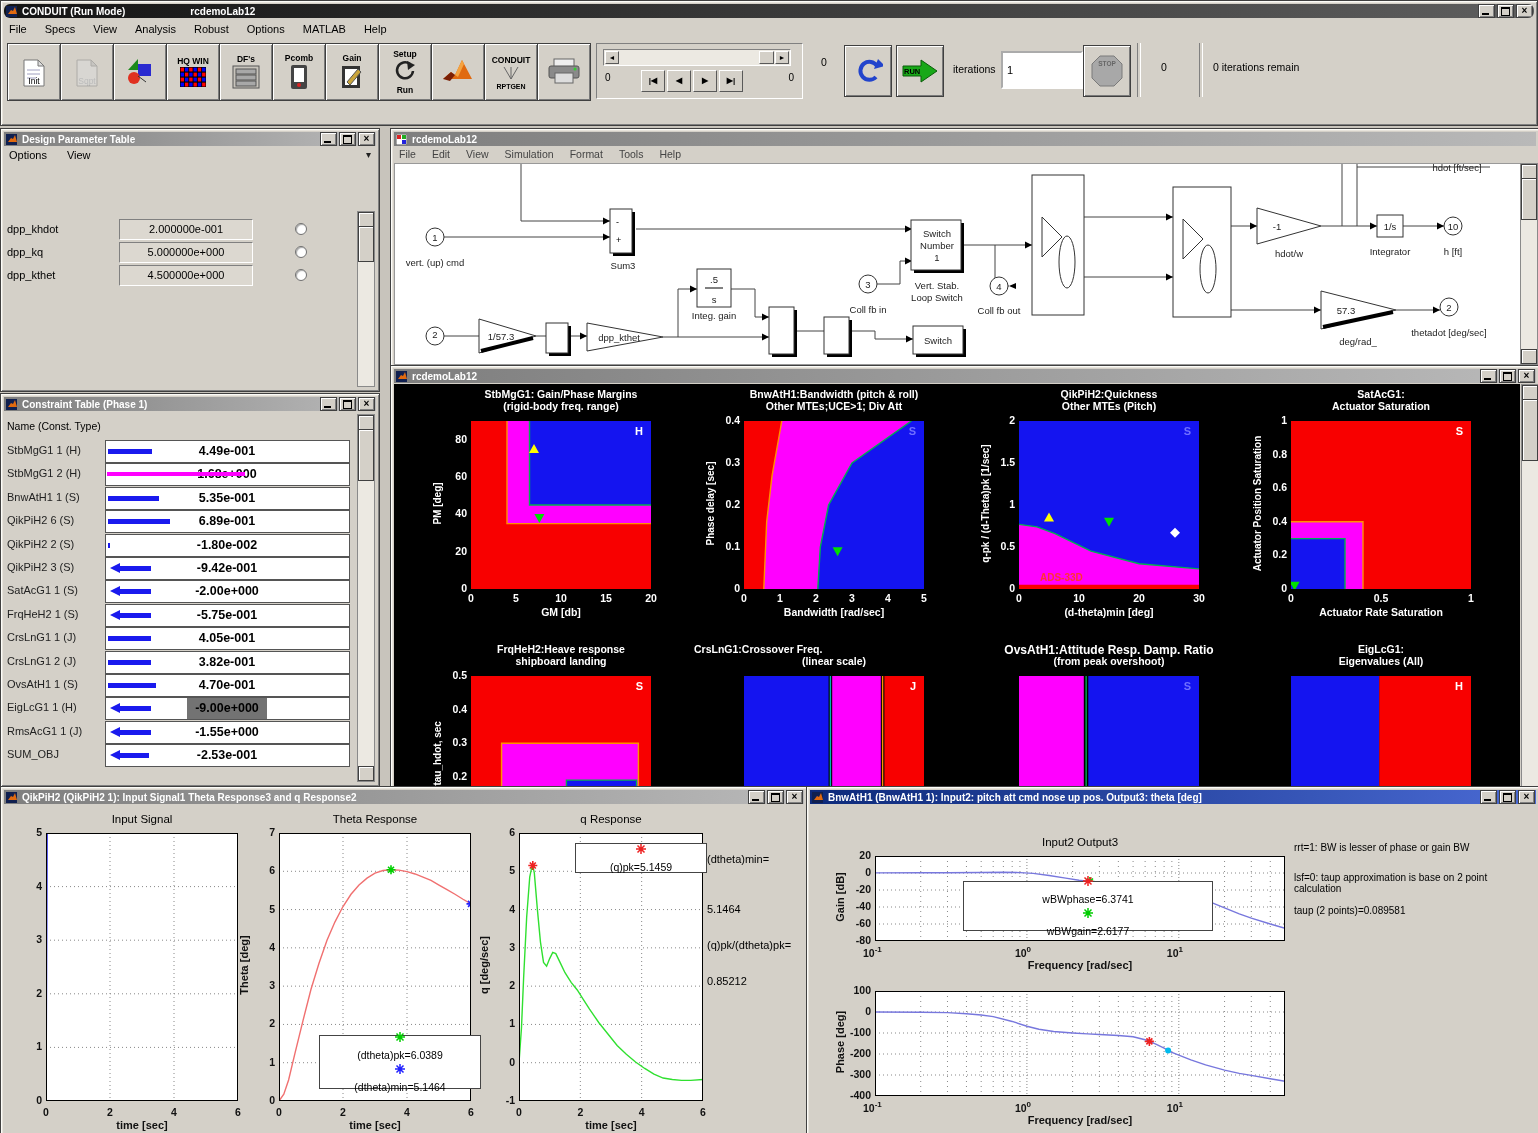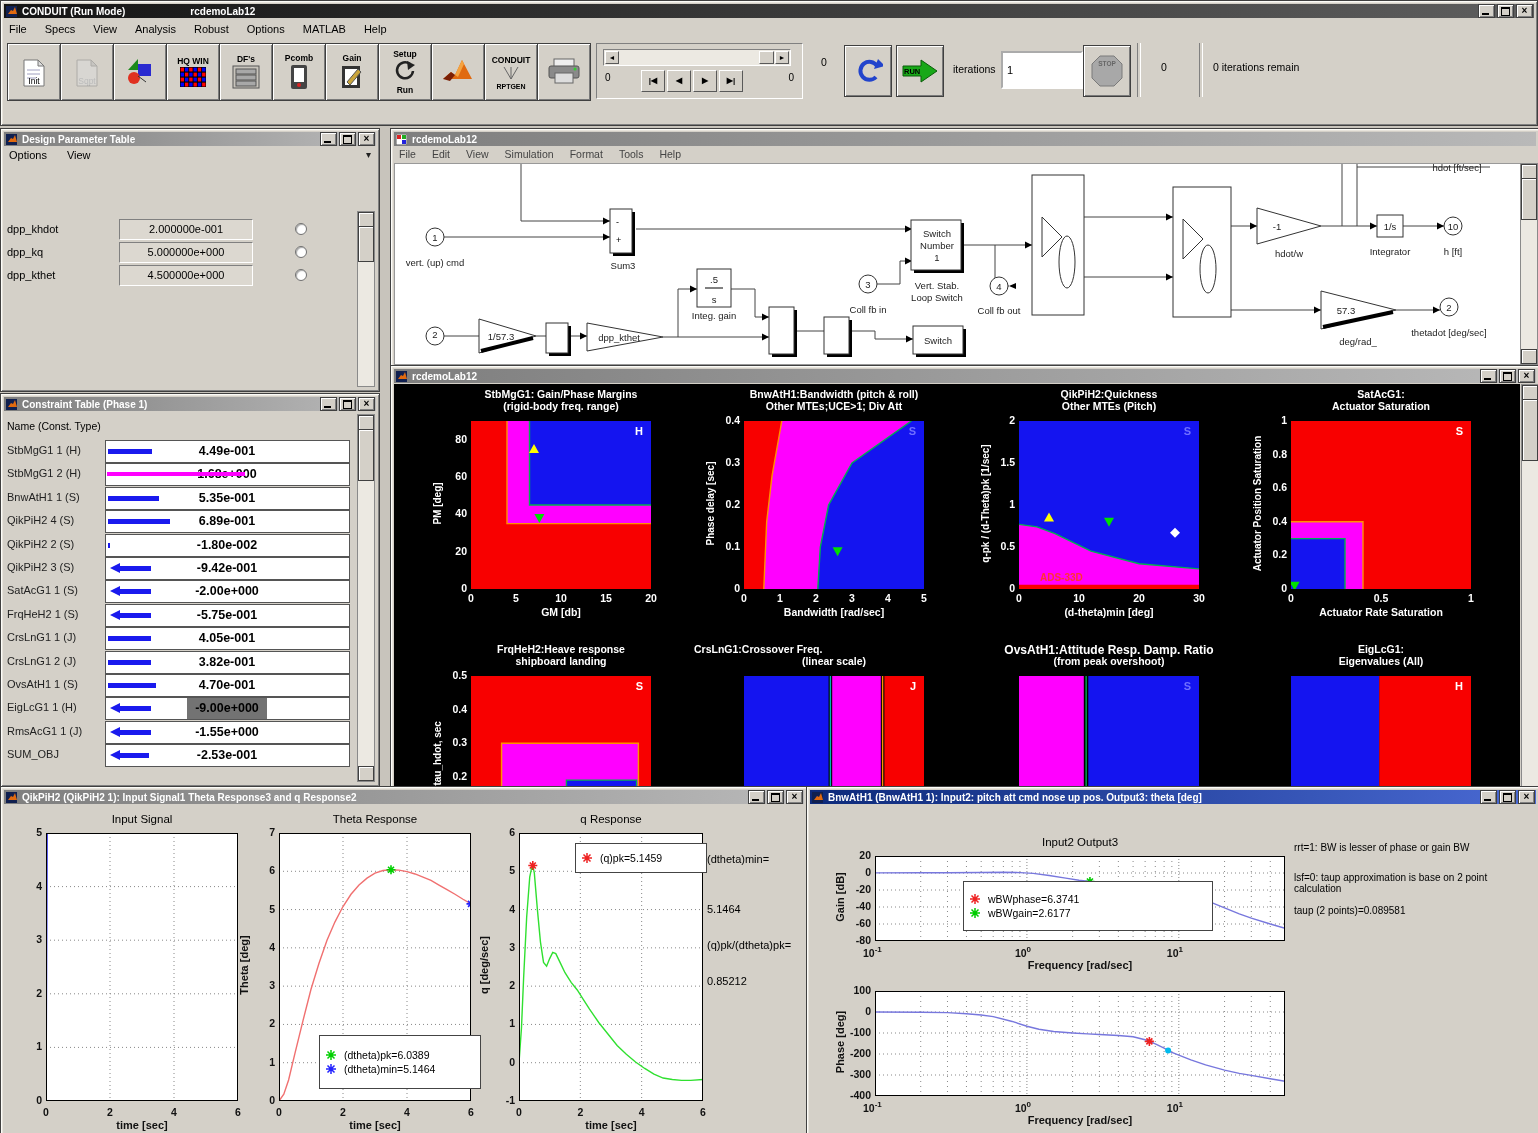--- a/index.html
+++ b/index.html
@@ -4,21 +4,21 @@
 <style>
   html,body{margin:0;padding:0;}
   body{width:1538px;height:1133px;position:relative;background:#c8c4bc;overflow:hidden;
        font-family:"Liberation Sans",sans-serif;-webkit-font-smoothing:none;}
   .abs{position:absolute;}
   .win{position:absolute;background:#d4d0c8;border:1px solid #404040;
        box-shadow:inset 1px 1px 0 #fcfcf8, inset -1px -1px 0 #808080, inset 2px 2px 0 #e8e4dc;}
   .tbar{position:absolute;left:3px;top:3px;right:3px;height:14px;display:flex;align-items:center;
         color:#fff;font-size:10px;font-weight:bold;padding-left:2px;gap:5px;overflow:hidden;white-space:nowrap;}
   .tbar.gray{background:linear-gradient(90deg,#7e7e7e,#b9b9b9);}
-  .tbar.dark{background:linear-gradient(90deg,#141414,#5e5e5e);}
+  .tbar.dark{background:linear-gradient(90deg,#141414,#5e5e5e);border-radius:6px;}
   .tbar.blue{background:linear-gradient(90deg,#0d2a7a,#4a6ad4);}
   .ticon{width:11px;height:11px;flex:0 0 auto;}
   .winbtns{margin-left:auto;display:flex;gap:2px;padding-right:1px;}
   .wbtn{width:15px;height:12px;background:#d4d0c8;border:1px solid #404040;
         box-shadow:inset 1px 1px 0 #fff, inset -1px -1px 0 #808080;
         font-size:9px;line-height:10px;text-align:center;color:#000;font-weight:bold;position:relative;}
   .wbtn .mn{position:absolute;left:3px;bottom:2px;width:7px;height:2px;background:#000;}
   .wbtn .mx{position:absolute;left:3px;top:2px;width:7px;height:6px;border:1px solid #000;border-top-width:2px;}
   .wbtn .cl{position:absolute;left:0;top:0;right:0;bottom:0;font-size:10px;line-height:11px;}
   .menuitem{cursor:default;color:#000;}
@@ -27,21 +27,21 @@
   .tbtn{position:absolute;top:42px;width:52px;height:56px;background:#d4d0c8;
         border:1px solid #404040;box-shadow:inset 1px 1px 0 #fff,inset -1px -1px 0 #7a7a7a;
         display:flex;flex-direction:column;align-items:center;justify-content:center;gap:1px;
         font-size:8.5px;color:#000;text-align:center;}
   .ticklabel{position:absolute;font-size:10.5px;font-weight:bold;color:#111;}
   .wticklabel{position:absolute;font-size:10.5px;font-weight:bold;color:#fff;}
   .radio{width:10px;height:10px;border-radius:50%;background:#fff;border:1px solid #707070;
          box-shadow:inset 1px 1px 1px #aaa;}
   .legendbox{position:absolute;background:#fff;border:1px solid #444;display:flex;
              flex-direction:column;justify-content:center;gap:2px;padding:2px 4px;}
-  .legrow{display:flex;align-items:center;gap:6px;font-size:10.5px;color:#000;white-space:nowrap;}
+  .legrow{display:flex;align-items:center;gap:6px;font-size:10.5px;color:#000;white-space:nowrap;flex-direction:column;}
   .sb{position:absolute;background:#ece9e2;border:1px solid #8a8a8a;}
   .sbbtn{position:absolute;left:0;right:0;height:13px;background:#d4d0c8;border:1px solid #404040;
          box-shadow:inset 1px 1px 0 #fff;font-size:7px;line-height:12px;text-align:center;color:#222;}
   .sbthumb{position:absolute;left:0;right:0;background:#d4d0c8;border:1px solid #404040;box-shadow:inset 1px 1px 0 #fff;}
   .seppair{position:absolute;width:2px;border-left:1px solid #808080;border-right:1px solid #fff;}
 </style>
 </head>
 <body>
 
 <div class="win" id="mainwin" style="left:0;top:0;width:1536px;height:124px;">
@@ -622,21 +622,21 @@
         <div style="position: absolute; left: 6px; top: 4px; font-size: 11px; color: rgb(34, 34, 34);">BnwAtH1 1  (S)</div>
         <div style="position: absolute; left: 104px; top: 0px; width: 82px; height: 21px; background: rgb(255, 255, 255); border: 1px solid rgb(85, 85, 85);">
           <div style="position: absolute; left: 2px; top: 8px; height: 5px; width: 51.48px; background: rgb(26, 26, 238);"></div>
         </div>
         <div style="position: absolute; left: 186px; top: 0px; width: 80px; height: 21px; background: rgb(255, 255, 255); border-top: 1px solid rgb(85, 85, 85); border-right: 1px solid rgb(85, 85, 85); border-bottom: 1px solid rgb(85, 85, 85); border-image: initial; border-left: none;">
           <div style="position: absolute; left: 0px; right: 0px; top: 3px; text-align: center; font-size: 12.5px; font-weight: bold; color: rgb(0, 0, 0);">5.35e-001</div>
         </div>
         <div style="position: absolute; left: 266px; top: 0px; width: 82px; height: 21px; background: rgb(255, 255, 255); border-top: 1px solid rgb(85, 85, 85); border-right: 1px solid rgb(85, 85, 85); border-bottom: 1px solid rgb(85, 85, 85); border-image: initial; border-left: none;"></div>
       </div>
       <div style="position: absolute; left: 0px; top: 116.2px; width: 352px; height: 22px;">
-        <div style="position: absolute; left: 6px; top: 4px; font-size: 11px; color: rgb(34, 34, 34);">QikPiH2 4  (S)</div>
+        <div style="position: absolute; left: 6px; top: 4px; font-size: 11px; color: rgb(34, 34, 34);">QikPiH2 6  (S)</div>
         <div style="position: absolute; left: 104px; top: 0px; width: 82px; height: 21px; background: rgb(255, 255, 255); border: 1px solid rgb(85, 85, 85);">
           <div style="position: absolute; left: 2px; top: 8px; height: 5px; width: 62.4px; background: rgb(26, 26, 238);"></div>
         </div>
         <div style="position: absolute; left: 186px; top: 0px; width: 80px; height: 21px; background: rgb(255, 255, 255); border-top: 1px solid rgb(85, 85, 85); border-right: 1px solid rgb(85, 85, 85); border-bottom: 1px solid rgb(85, 85, 85); border-image: initial; border-left: none;">
           <div style="position: absolute; left: 0px; right: 0px; top: 3px; text-align: center; font-size: 12.5px; font-weight: bold; color: rgb(0, 0, 0);">6.89e-001</div>
         </div>
         <div style="position: absolute; left: 266px; top: 0px; width: 82px; height: 21px; background: rgb(255, 255, 255); border-top: 1px solid rgb(85, 85, 85); border-right: 1px solid rgb(85, 85, 85); border-bottom: 1px solid rgb(85, 85, 85); border-image: initial; border-left: none;"></div>
       </div>
       <div style="position: absolute; left: 0px; top: 139.6px; width: 352px; height: 22px;">
         <div style="position: absolute; left: 6px; top: 4px; font-size: 11px; color: rgb(34, 34, 34);">QikPiH2 2  (S)</div>

